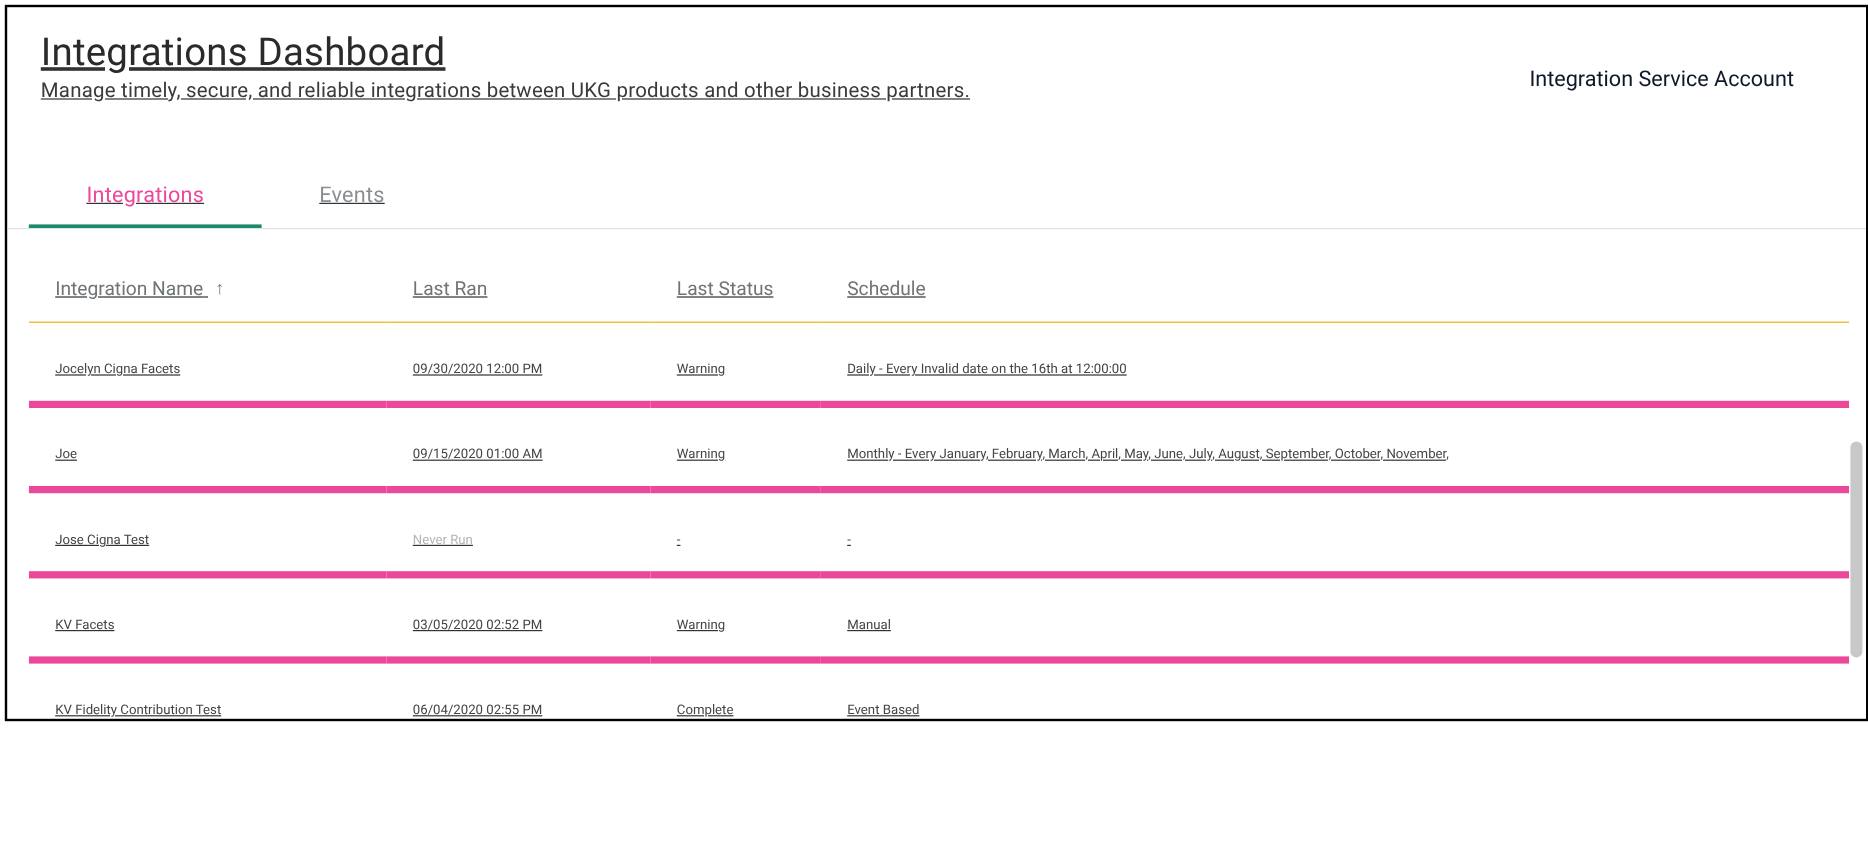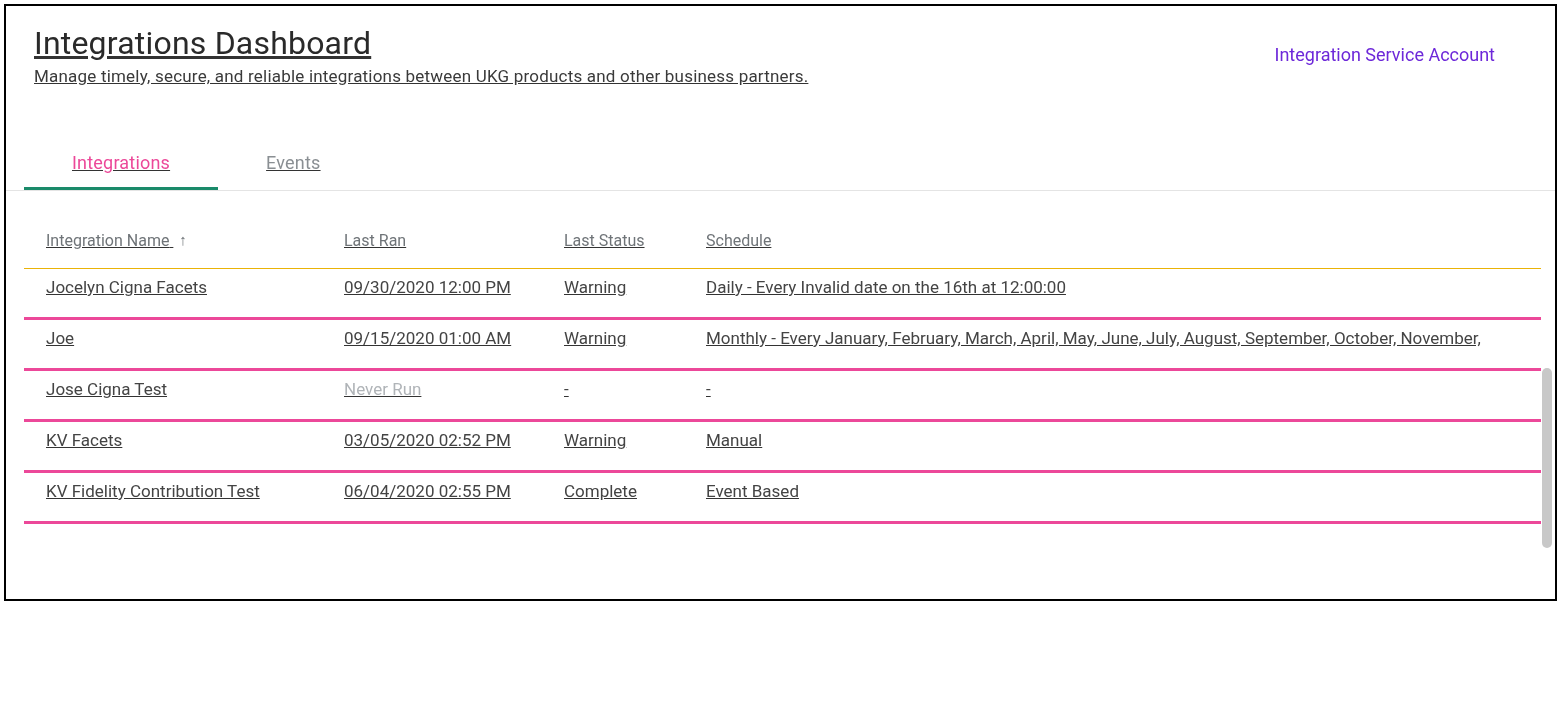--- a/index.html
+++ b/index.html
@@ -36,23 +36,23 @@
   }
   .page-sub {
     font-size: 17px;
     color: #3a3a3a;
     margin: 0;
     letter-spacing: 0.2px;
   }
   .top-link {
     position: absolute;
     right: 60px;
-    top: 38px;
+    top: 50px;
     font-size: 18px;
-    color: #6d28d9;
+    color: #0f172a;
     text-decoration: none;
     cursor: pointer;
   }
   .tabs-row {
     margin-top: 52px;
     border-bottom: 1px solid #e4e4e4;
     display: flex;
     padding-left: 18px;
   }
   .tab {
@@ -108,24 +108,24 @@
     text-align: left;
     font-size: 16px;
     font-weight: 400;
     color: #6f7478;
     padding: 10px 0 18px 22px;
     border-bottom: 1px solid #eab308;
     white-space: nowrap;
     overflow: hidden;
   }
   .igrid td {
-    font-size: 17px;
+    font-size: 11px;
     color: #444;
-    padding: 8px 0 20px 22px;
-    border-bottom: 3px solid #ec4899;
+    padding: 32px 0 20px 22px;
+    border-bottom: 6px solid #ec4899;
     white-space: nowrap;
     overflow: hidden;
     text-overflow: clip;
   }
   .igrid td.muted {
     color: #b0b4b8;
   }
   .sort-arrow {
     display: inline-block;
     margin-left: 6px;

